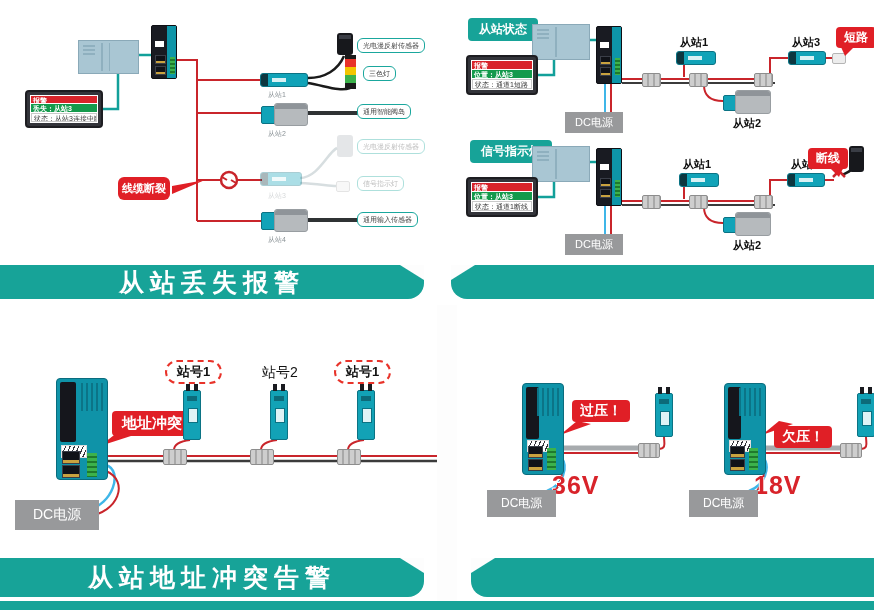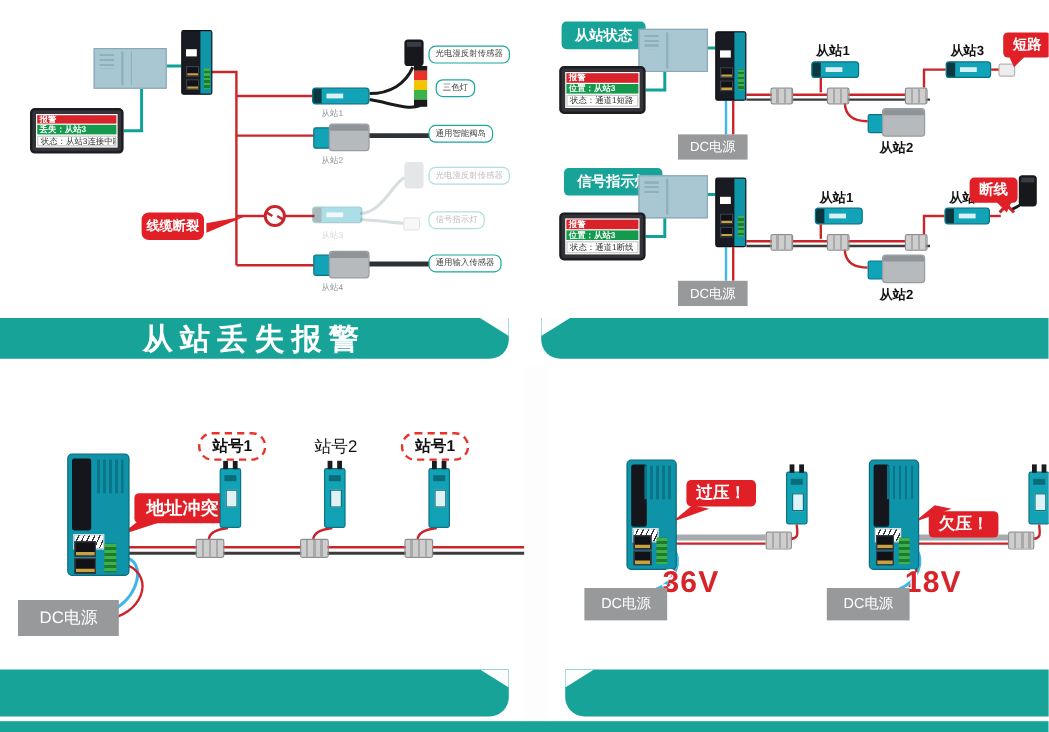--- a/index.html
+++ b/index.html
@@ -363,20 +363,21 @@
     <div class="station-plain" style="left:262px;top:59px;">站号2</div>
     <div class="station-dashed" style="left:334px;top:55px;">站号1</div>
 
     <div class="conn" style="left:163px;top:144px;width:22px;height:14px;"></div>
     <div class="conn" style="left:250px;top:144px;width:22px;height:14px;"></div>
     <div class="conn" style="left:337px;top:144px;width:22px;height:14px;"></div>
 
     <div class="dc big" style="left:15px;top:195px;">DC电源</div>
 
     <div class="banner bl-round" style="left:0;top:253px;width:424px;height:39px;">
+      <span>从站地址冲突告警</span>
       <div class="cut cut-tr"></div>
     </div>
   </div>
 
   <div class="panel" style="left:457px;top:305px;">
     <svg class="wires" width="437" height="305" viewBox="0 0 437 305">
 
       <path d="M105 143 H181" stroke="#a7abae" stroke-width="5" fill="none"></path>
       <path d="M105 148 H181" stroke="#c9252b" stroke-width="2" fill="none"></path>
       <path d="M201 144 C210 144 207 138 207 132" stroke="#c9252b" stroke-width="2" fill="none"></path>

